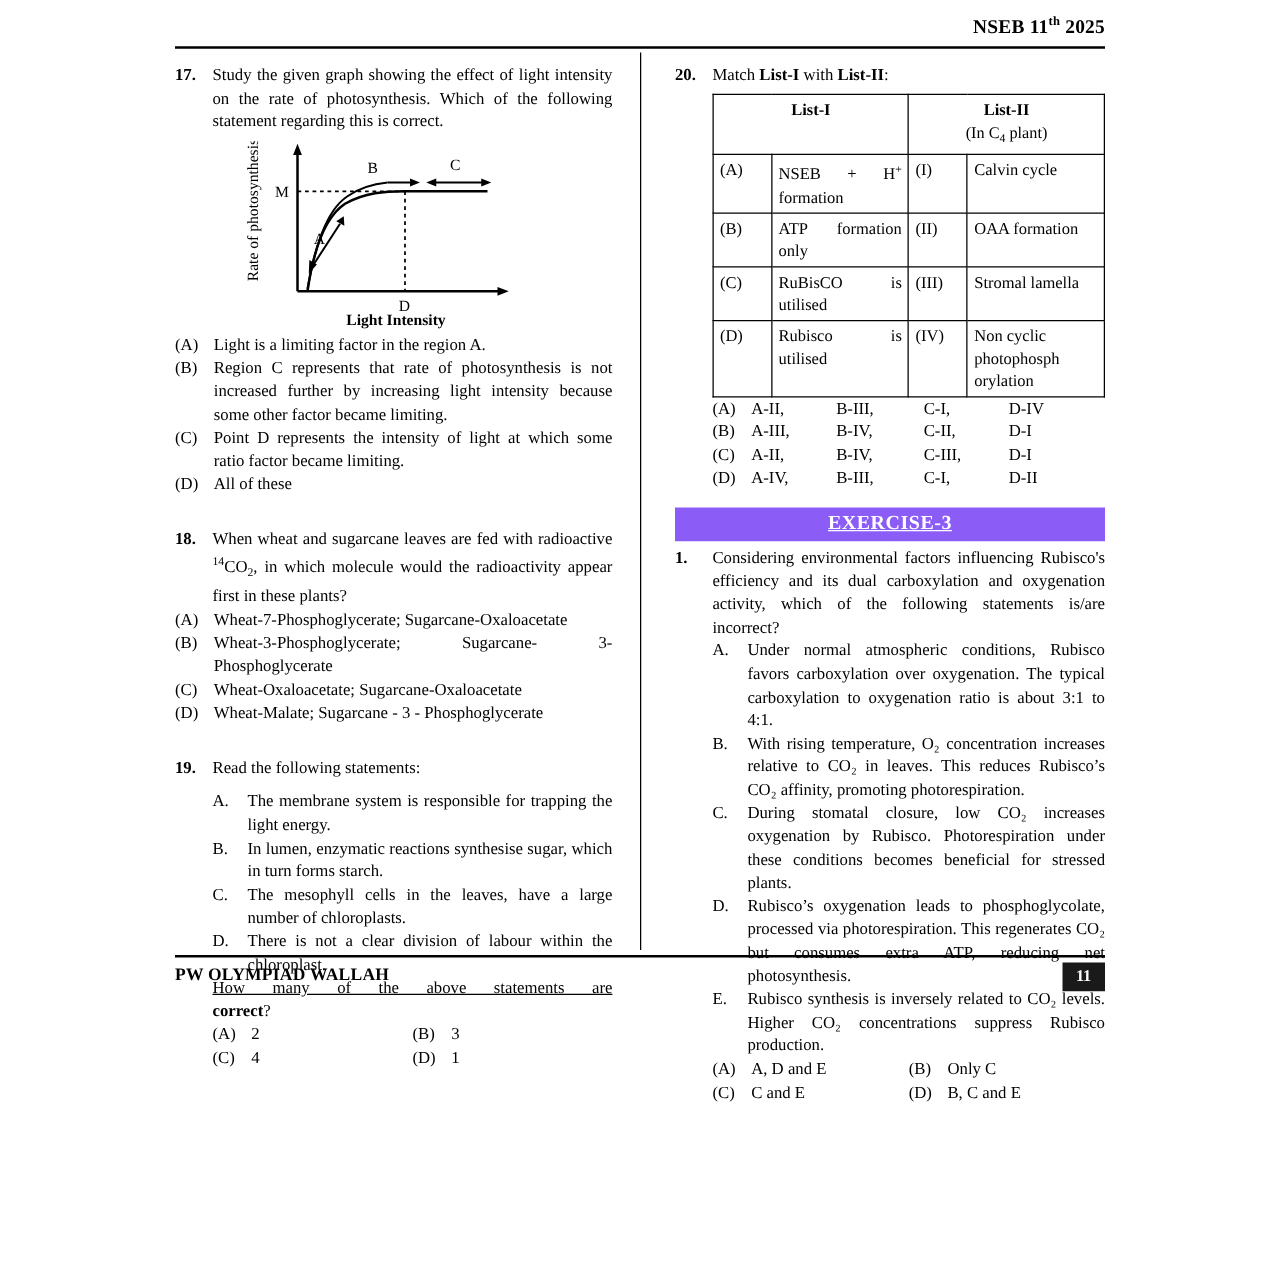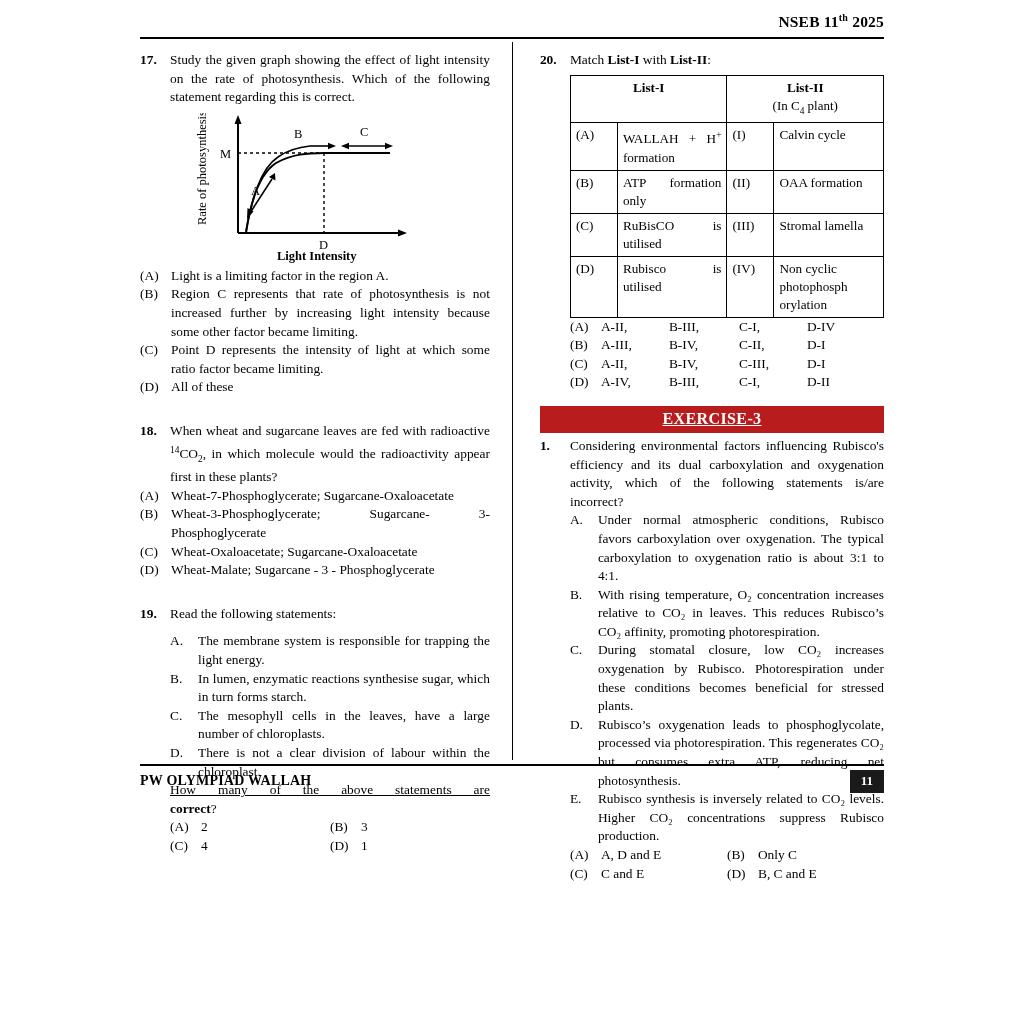--- a/index.html
+++ b/index.html
@@ -147,21 +147,21 @@
   .mt-val { width: 35%; }
   .spread {
     text-align: justify;
     text-justify: inter-word;
     text-align-last: justify;
   }
   .thead-sub { font-weight: normal; font-size: 13px; }
 
   
   .exercise-banner {
-    background: #b91c1c;
+    background: #8b5cf6;
     color: #fff;
     text-align: center;
     font-weight: bold;
     font-size: 16px;
     padding: 4px 0 5px 0;
     margin: 14px 0 4px 0;
     letter-spacing: .4px;
   }
   .exercise-banner span { text-decoration: underline; }
 
@@ -401,21 +401,21 @@
           <tbody>
               <tr>
             <th colspan="2">List-I</th>
             <th colspan="2">
               <div>List-II</div>
               <div class="thead-sub"><span>(In C</span><sub>4</sub><span> plant)</span></div>
             </th>
           </tr>
           <tr>
             <td class="mt-key">(A)</td>
-            <td class="mt-val"><span class="spread" style="display:block"><span>WALLAH  +  H</span><sup>+</sup></span><span>formation</span></td>
+            <td class="mt-val"><span class="spread" style="display:block"><span>NSEB  +  H</span><sup>+</sup></span><span>formation</span></td>
             <td class="mt-key">(I)</td>
             <td class="mt-val">Calvin cycle</td>
           </tr>
           <tr>
             <td class="mt-key">(B)</td>
             <td class="mt-val"><span class="spread" style="display:block">ATP    formation</span><span>only</span></td>
             <td class="mt-key">(II)</td>
             <td class="mt-val">OAA formation</td>
           </tr>
           <tr>

